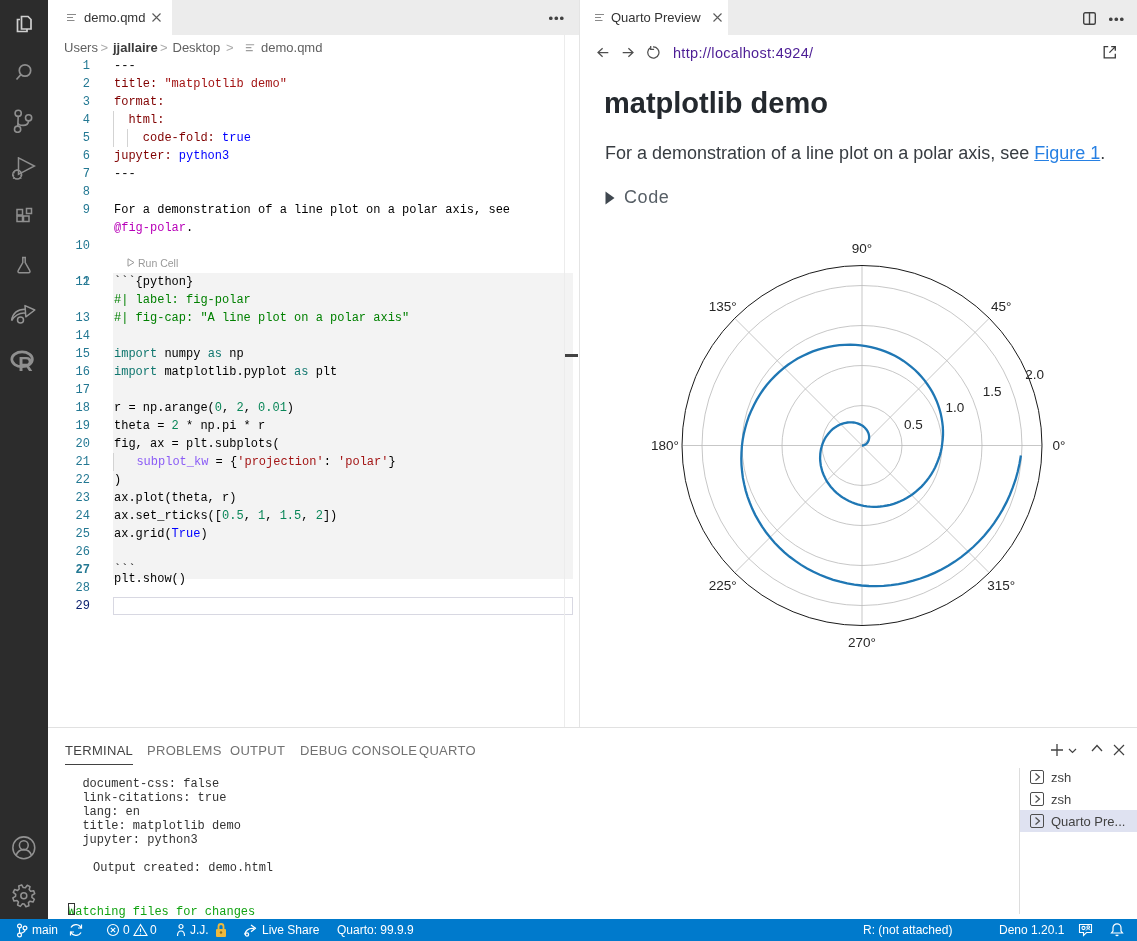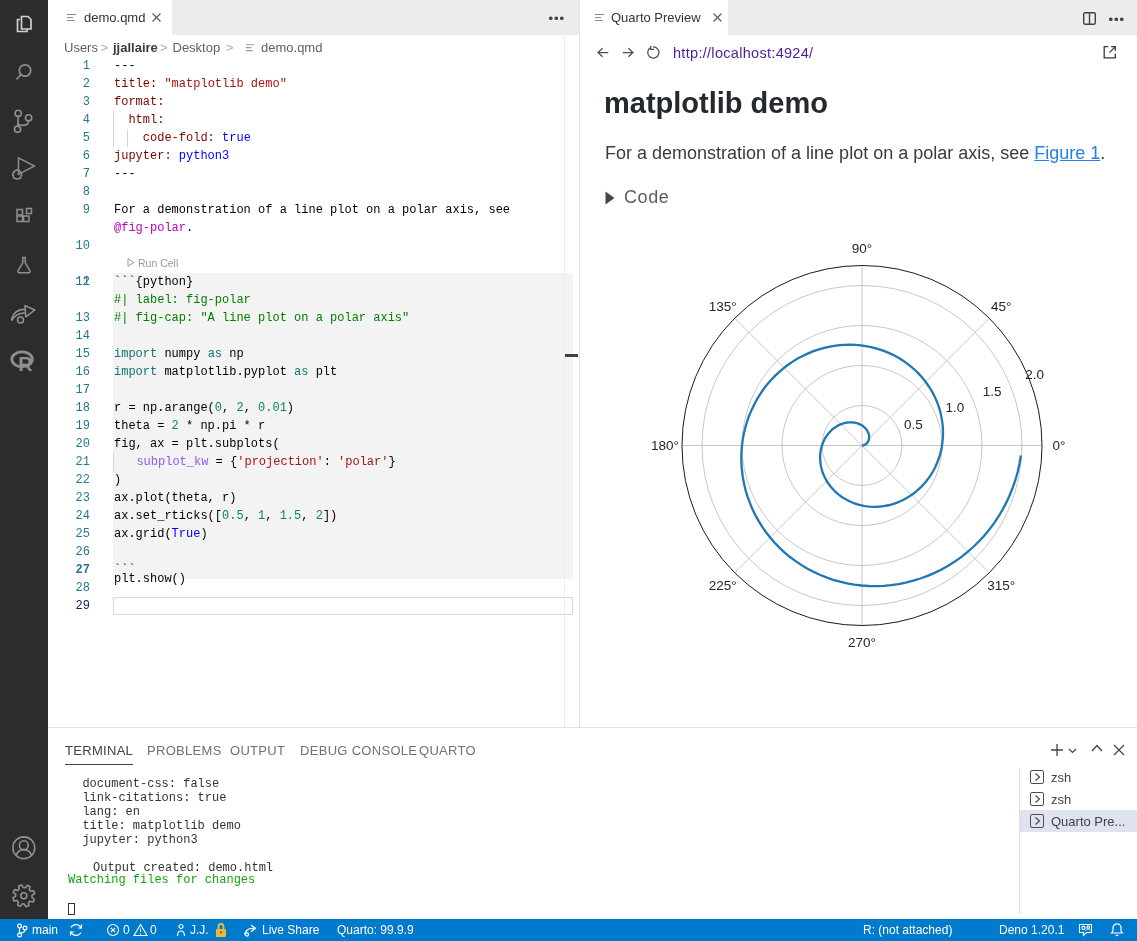--- a/index.html
+++ b/index.html
@@ -225,21 +225,21 @@
 
 <div id="panelicons"></div>
 
 <div id="termlayer">
 <div class="trow" style="top:777px;">  document-css: false</div>
 <div class="trow" style="top:791px;">  link-citations: true</div>
 <div class="trow" style="top:805px;">  lang: en</div>
 <div class="trow" style="top:819px;">  title: matplotlib demo</div>
 <div class="trow" style="top:833px;">  jupyter: python3</div>
 <div class="trow" style="top:861px;margin-left:25px;">Output created: demo.html</div>
-<div class="trow" style="top:873px;color:#12a312;">Watching files for changes</div>
+<div class="trow" style="top:905px;color:#12a312;">Watching files for changes</div>
 <div class="abs" style="left:68px;top:903px;width:7px;height:12px;border:1px solid #333;"></div>
 </div>
 
 <div class="abs" style="left:1019px;top:768px;width:1px;height:146px;background:#ddd;"></div>
 <div id="sessions">
 <div class="abs" style="left:1020px;top:810px;width:117px;height:22px;background:#dfe2f1;"></div>
 <div class="abs" style="left:1030px;top:770px;width:14px;height:14px;border:1px solid #4d4d4d;border-radius:2px;"></div>
 <svg class="abs" style="left:1034px;top:773px;" width="7" height="8" viewBox="0 0 7 8">
         <path d="M1.5 0.5L5.5 4L1.5 7.5" fill="none" stroke="#4d4d4d" stroke-width="1.2"></path>
       </svg>

